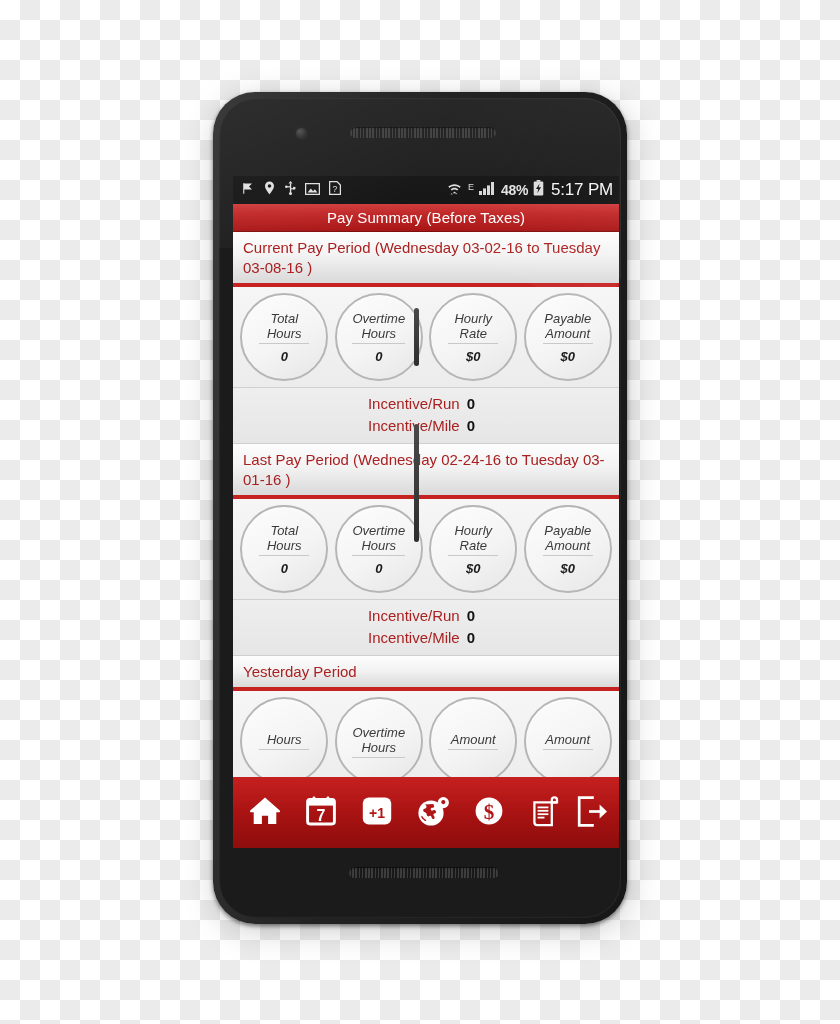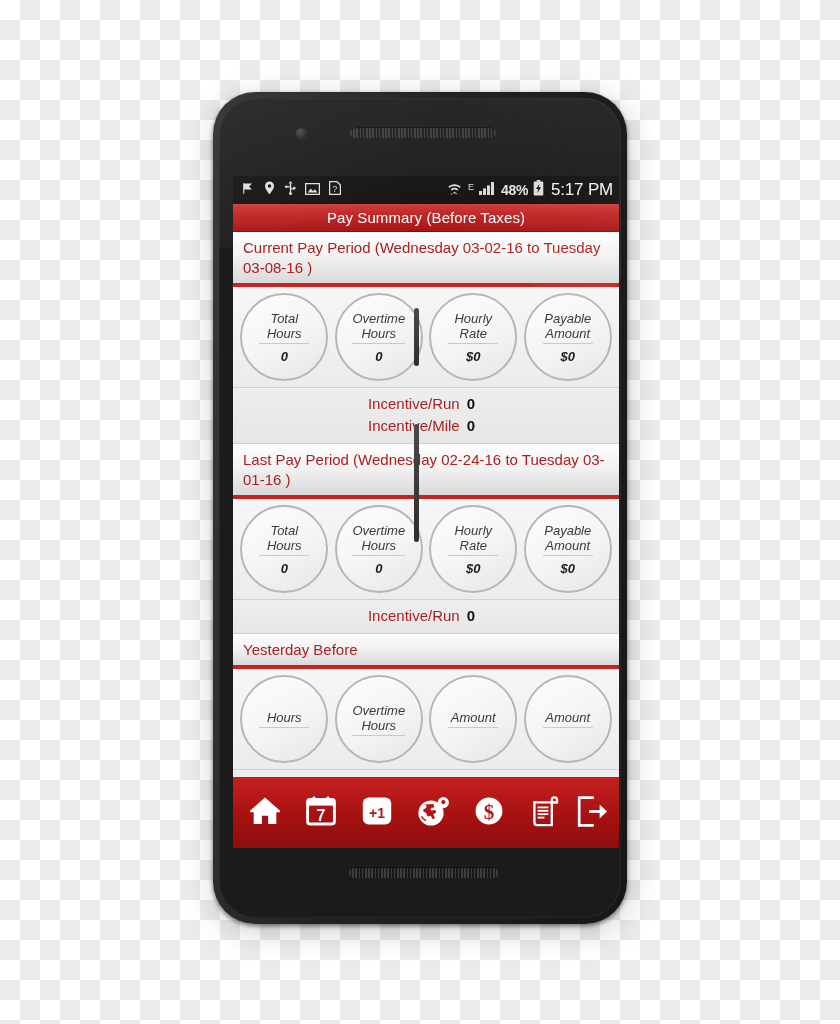--- a/index.html
+++ b/index.html
@@ -439,24 +439,27 @@
               <span>Payable</span><br>
               <span>Amount</span>
             </div>
             <div class="val">$0</div>
           </div>
         </div>
         <div class="incentive-block">
           <div class="inc-line">
             <span>Incentive/Run</span><span class="v">0</span>
           </div>
+          <div class="inc-line">
+            <span>Incentive/Mile</span><span class="v">0</span>
+          </div>
         </div>
 
         <div class="section-head">
-          <div class="h">Yesterday Before</div>
+          <div class="h">Yesterday Period</div>
         </div>
         <div class="circle-row">
           <div class="circle">
             <div class="lbl">
               <span>Hours</span>
             </div>
           </div>
           <div class="circle">
             <div class="lbl">
               <span>Overtime</span><br>

